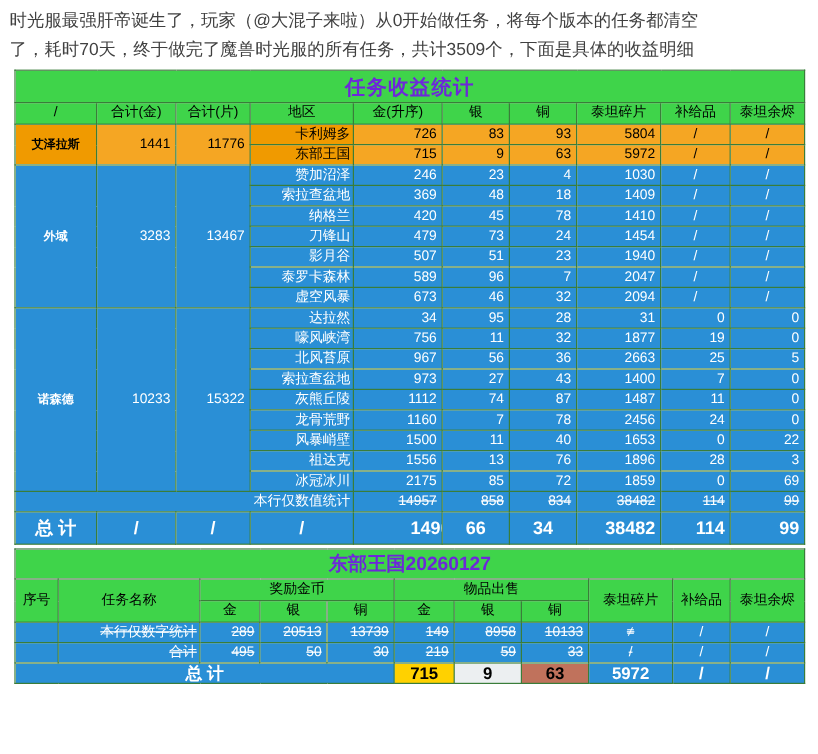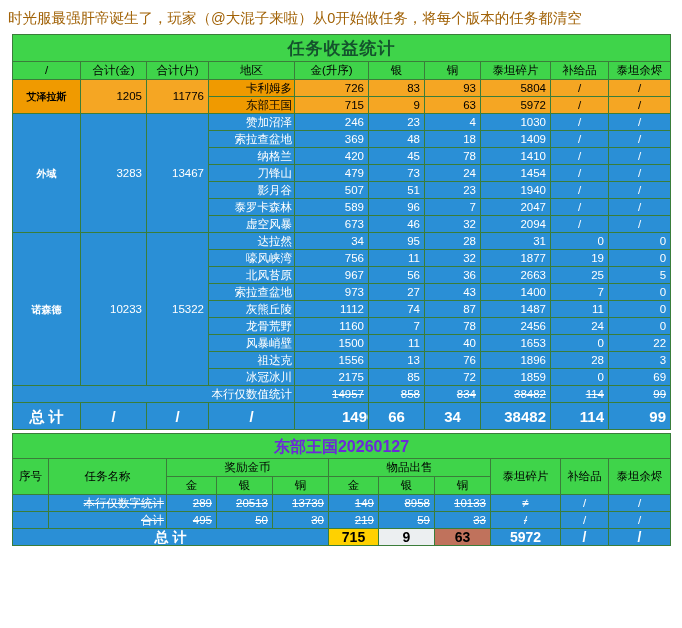--- a/index.html
+++ b/index.html
@@ -8,21 +8,21 @@
     background:#ffffff;
     font-family:"Liberation Sans","DejaVu Sans",sans-serif;
     font-size:12px;
     color:#000;
     overflow:hidden;
   }
   .intro{
     padding:6px 8px 4px 8px;
     font-size:14.5px;
     line-height:24px;
-    color:#a16207;
+    color:#404040;
     letter-spacing:0px;
   }
   .sheet-wrap{
     padding:0 12px;
   }
   table{
     border-collapse:collapse;
     table-layout:fixed;
     width:658px;
   }
@@ -32,21 +32,21 @@
     line-height:13px;
     padding:0 2px;
     height:16px;
     text-align:center;
     overflow:hidden;
     white-space:nowrap;
     font-weight:normal;
   }
   .title-row td{
     background:#3fd44a;
-    color:#14532d;
+    color:#6d28d9;
     font-weight:bold;
     font-size:17px;
     height:26px;
     letter-spacing:1px;
   }
   .hdr td{
     background:#3fd44a;
     color:#000;
     height:17px;
     font-size:11.5px;
@@ -70,20 +70,21 @@
   .foot-gold{background:#ffd100;color:#000;font-weight:bold;font-size:14px;}
   .foot-silver{background:#eceff1;color:#000;font-weight:bold;font-size:14px;}
   .foot-copper{background:#c0725c;color:#000;font-weight:bold;font-size:14px;}
   .foot-blue{background:#2a8fd6;color:#fff;font-weight:bold;font-size:14px;}
 </style>
 </head>
 <body>
 
 <div class="intro">
   <div>时光服最强肝帝诞生了，玩家（@大混子来啦）从0开始做任务，将每个版本的任务都清空</div>
+  <div>了，耗时70天，终于做完了魔兽时光服的所有任务，共计3509个，下面是具体的收益明细</div>
 </div>
 
 <div class="sheet-wrap">
   <table>
     <colgroup>
       <col style="width:68px">
         <col style="width:66px">
         <col style="width:62px">
         <col style="width:86px">
       <col style="width:74px">
@@ -105,21 +106,21 @@
       <td>金(升序)</td>
       <td>银</td>
       <td>铜</td>
       <td>泰坦碎片</td>
       <td>补给品</td>
       <td>泰坦余烬</td>
     </tr>
 
     <tr>
       <td class="orange-d region" rowspan="2">艾泽拉斯</td>
-      <td class="orange num" rowspan="2">1205</td>
+      <td class="orange num" rowspan="2">1441</td>
       <td class="orange num" rowspan="2">11776</td>
       <td class="orange-d zone">卡利姆多</td>
       <td class="orange num">726</td>
       <td class="orange num">83</td>
       <td class="orange num">93</td>
       <td class="orange num">5804</td>
       <td class="orange">/</td>
       <td class="orange">/</td>
     </tr>
     <tr>

